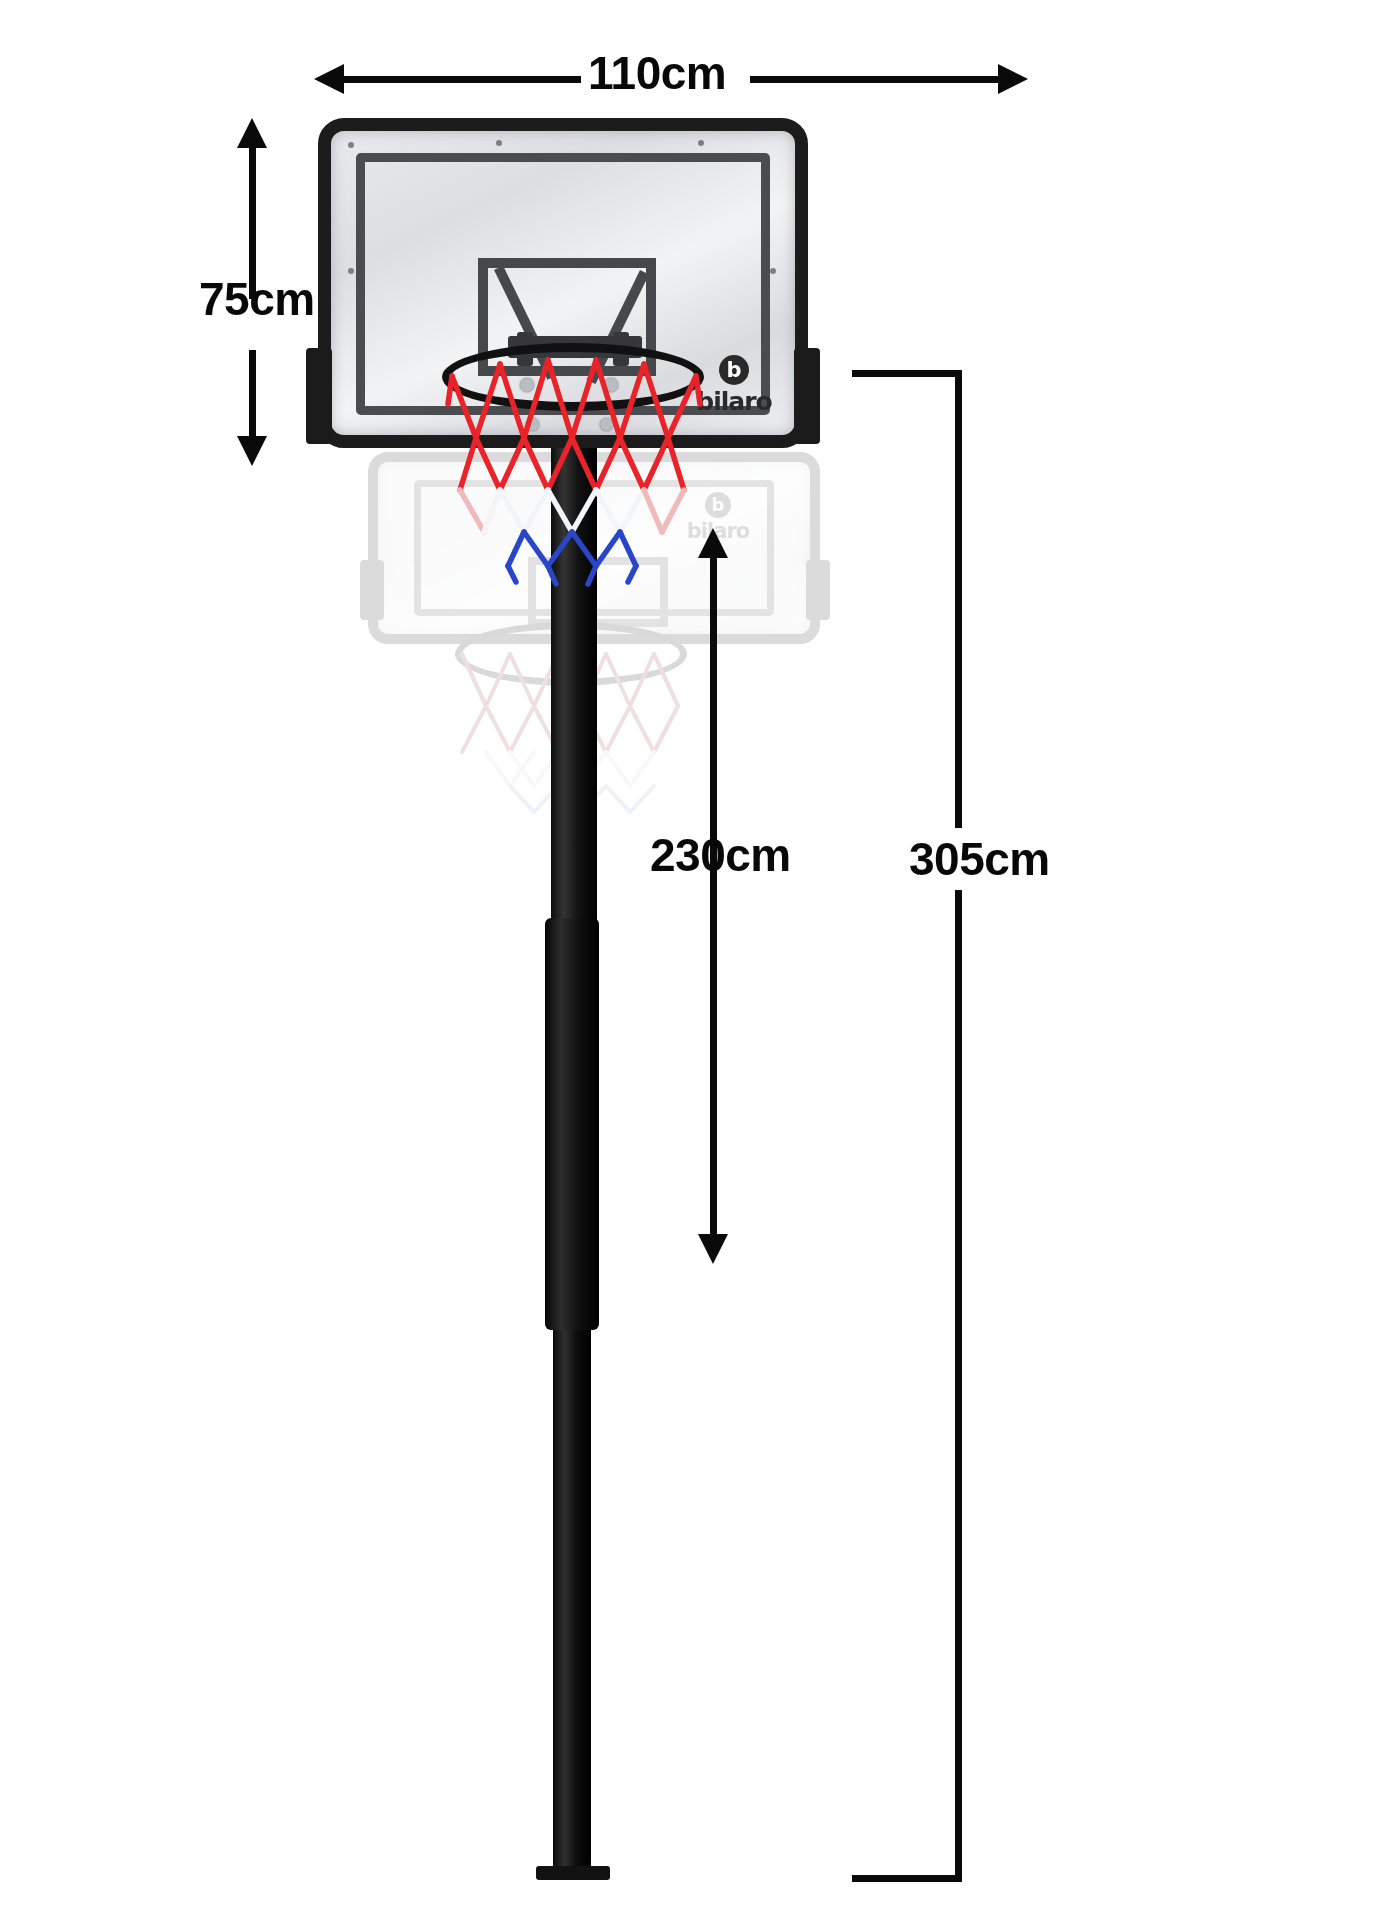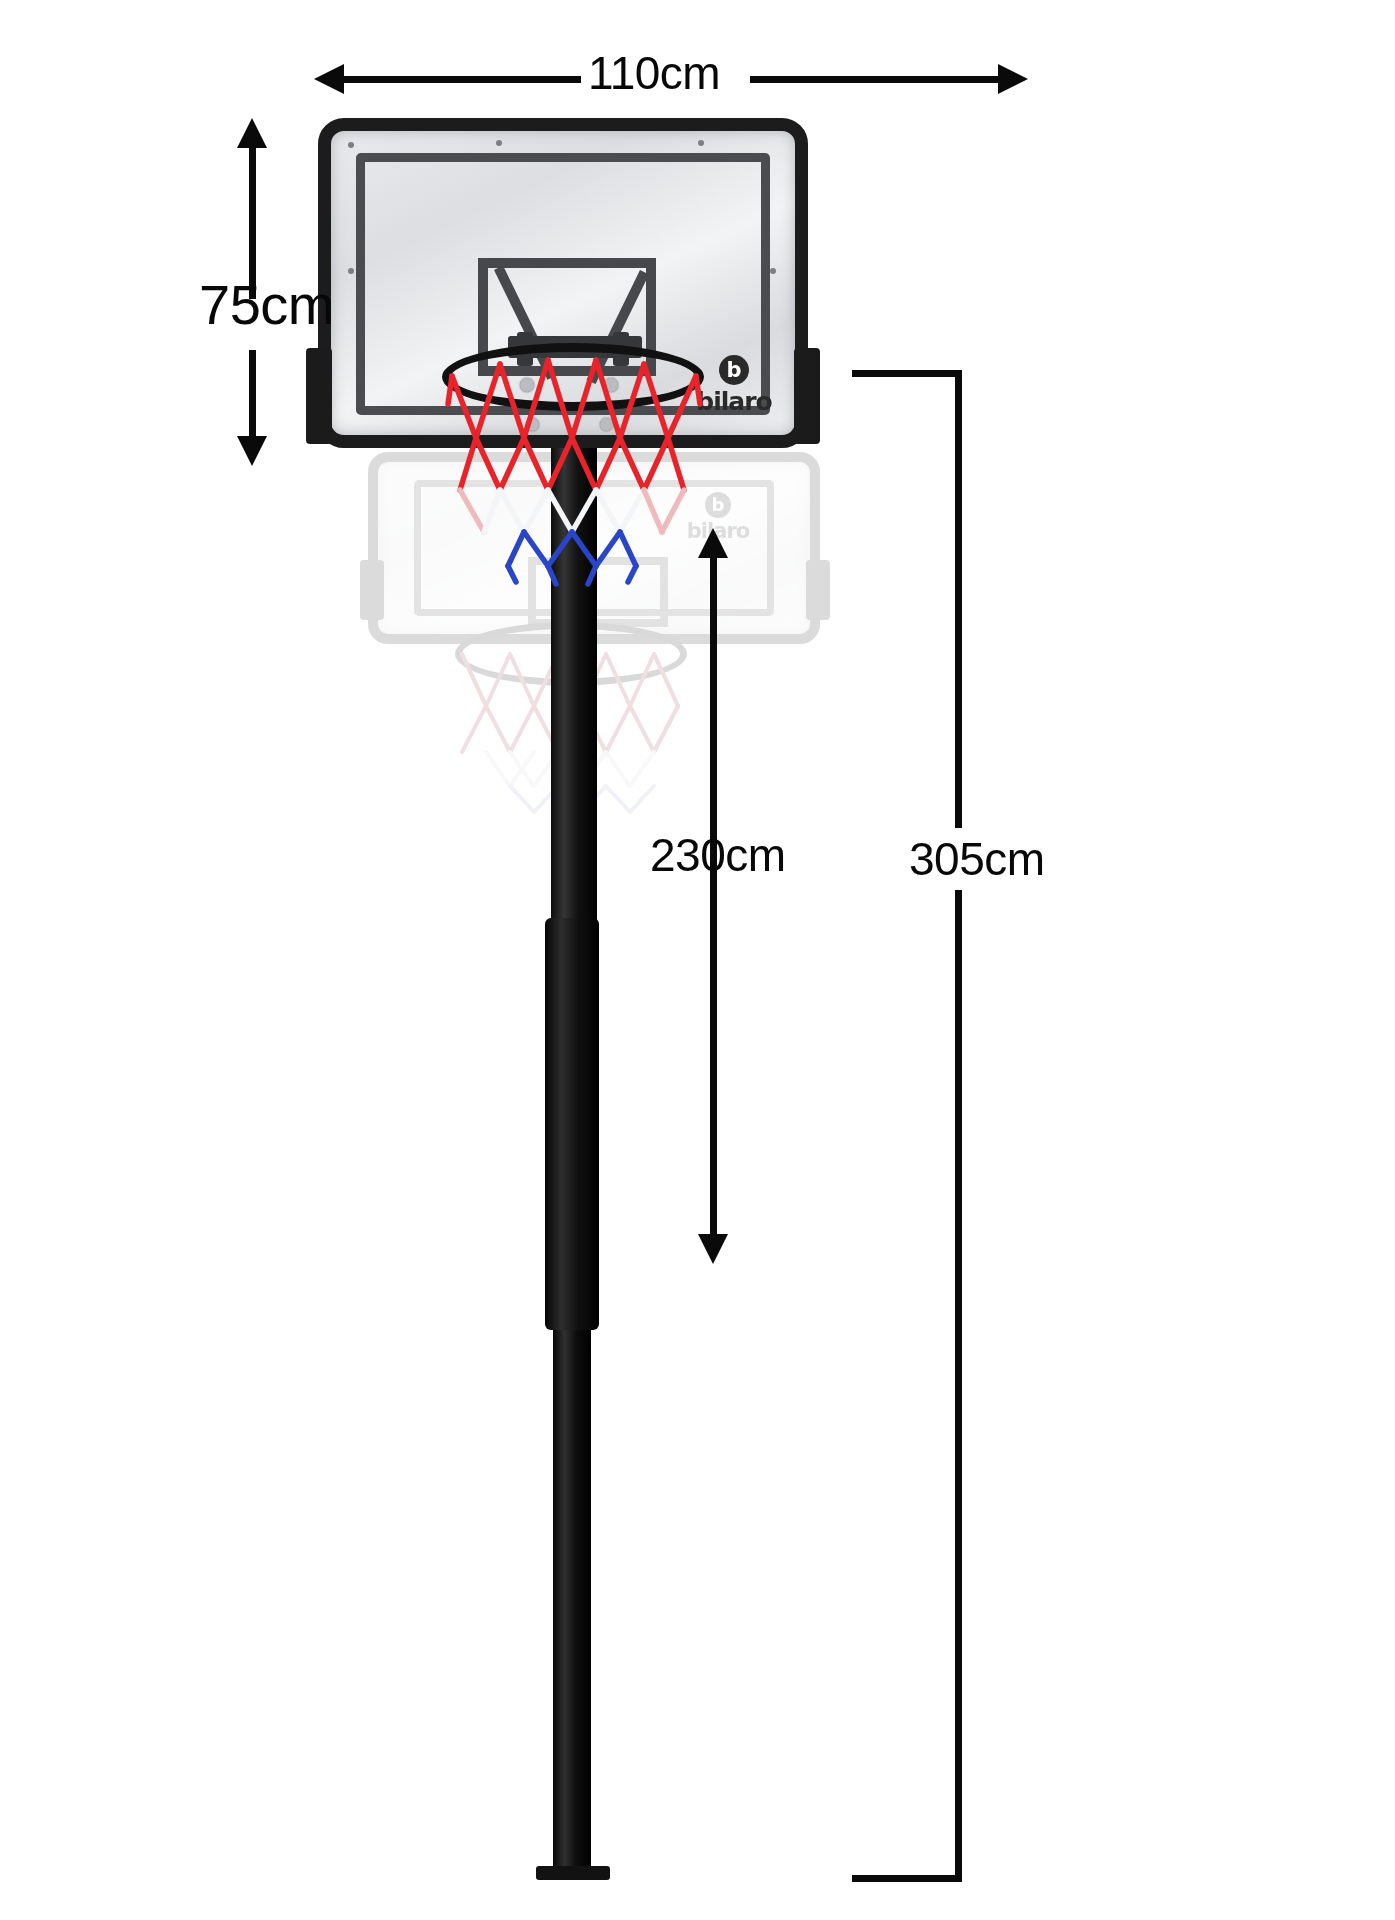--- a/index.html
+++ b/index.html
@@ -1,21 +1,21 @@
 <!DOCTYPE html>
 <html><head>
 <meta charset="utf-8">
 <style>
   html,body{margin:0;padding:0;background:#ffffff;}
   body{width:1395px;height:1920px;position:relative;overflow:hidden;
        font-family:"Liberation Sans",sans-serif;}
 
   #stage{position:absolute;left:0;top:0;width:1395px;height:1920px;}
 
-  .dim-label{position:absolute;color:#080808;font-weight:normal;
+  .dim-label{position:absolute;color:#080808;font-weight:bold;
              font-family:"Liberation Sans",sans-serif;white-space:nowrap;
              letter-spacing:-0.5px;}
 
   
   .hline{position:absolute;background:#0a0a0a;height:7px;}
   .vline{position:absolute;background:#0a0a0a;width:7px;}
   .arrow{position:absolute;width:0;height:0;}
   .arrow-left{border-top:15px solid transparent;border-bottom:15px solid transparent;
               border-right:30px solid #0a0a0a;}
   .arrow-right{border-top:15px solid transparent;border-bottom:15px solid transparent;
@@ -213,21 +213,21 @@
     <div class="arrow arrow-left" style="left:314px;top:64px;"></div>
     <div class="hline" style="left:343px;top:76px;width:238px;"></div>
     <div class="dim-label" style="left:588px;top:46px;font-size:46px;">110cm</div>
     <div class="hline" style="left:750px;top:76px;width:248px;"></div>
     <div class="arrow arrow-right" style="left:998px;top:64px;"></div>
   </div>
 
   <div>
     <div class="arrow arrow-up" style="left:237px;top:118px;"></div>
     <div class="vline" style="left:249px;top:147px;height:152px;"></div>
-    <div class="dim-label" style="left:199px;top:272px;font-size:56px;">75cm</div>
+    <div class="dim-label" style="left:199px;top:272px;font-size:46px;">75cm</div>
     <div class="vline" style="left:249px;top:350px;height:88px;"></div>
     <div class="arrow arrow-down" style="left:237px;top:436px;"></div>
   </div>
 
   <div>
     <div class="arrow arrow-up" style="left:698px;top:528px;"></div>
     <div class="vline" style="left:710px;top:557px;height:458px;"></div>
     <div class="dim-label" style="left:650px;top:828px;font-size:46px;">230cm</div>
     <div class="vline" style="left:710px;top:898px;height:338px;"></div>
     <div class="arrow arrow-down" style="left:698px;top:1234px;"></div>

